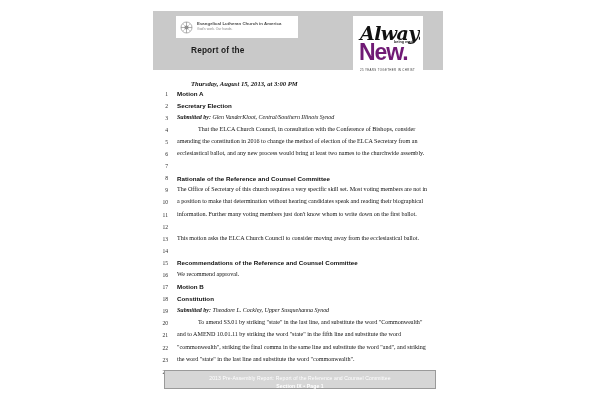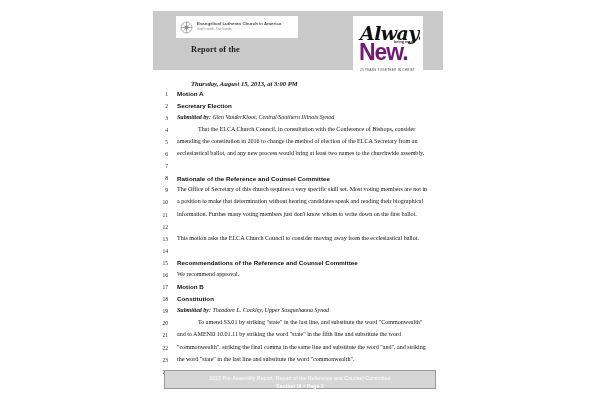--- a/index.html
+++ b/index.html
@@ -65,21 +65,21 @@
     font-size: 3.4px;
     color: #8a8a8a;
     margin-top: 1.2px;
     white-space: nowrap;
   }
 
   .report-title {
     position: absolute;
     left: 191px;
     top: 44px;
-    font-family: Liberation Serif, serif;
+    font-family: Liberation Sans, sans-serif;
     font-size: 8.3px;
     font-weight: bold;
     color: #1c1c1c;
     line-height: 1.45;
     letter-spacing: 0.15px;
   }
 
   
   .always-box {
     position: absolute;

